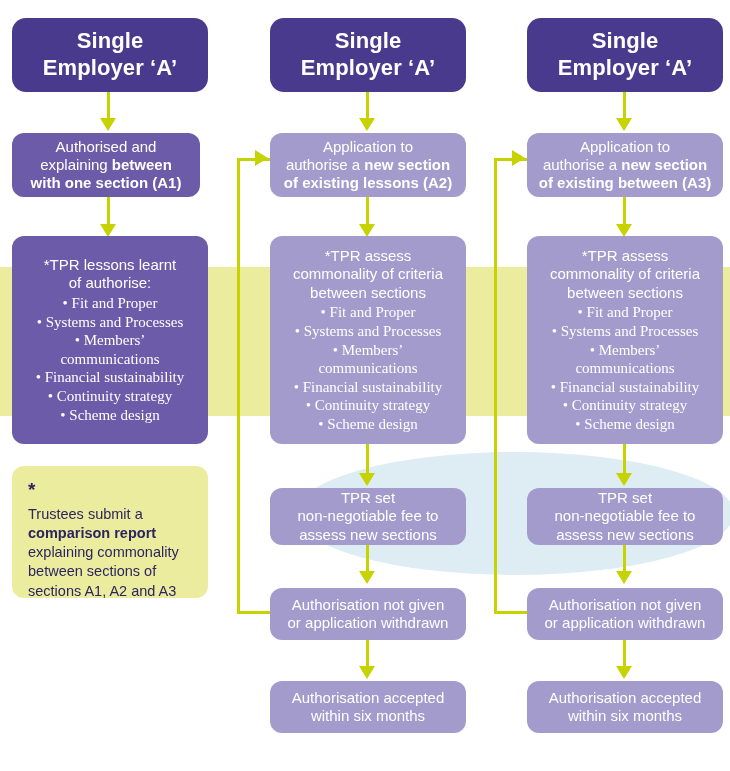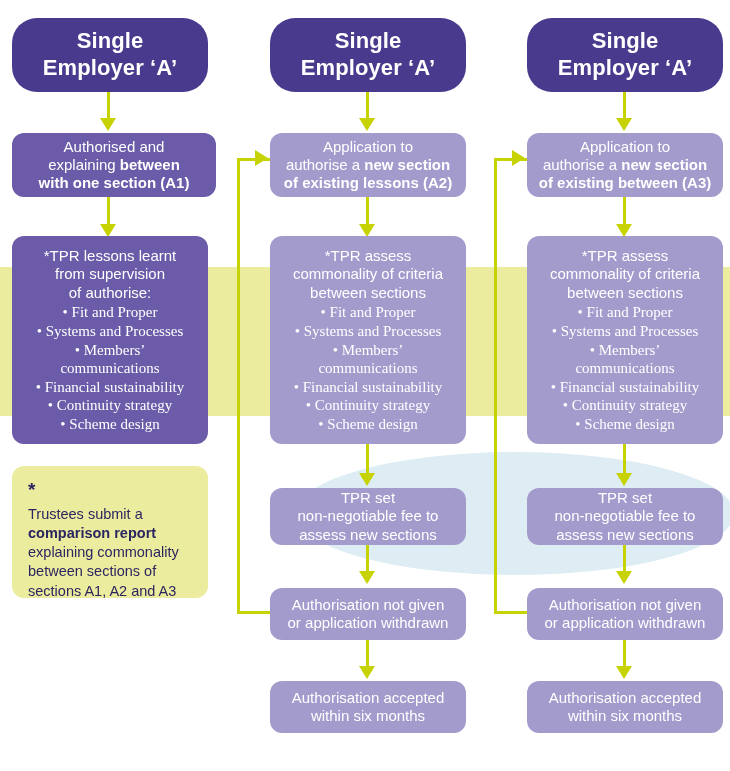--- a/index.html
+++ b/index.html
@@ -43,21 +43,21 @@
     display: flex;
     flex-direction: column;
     align-items: center;
     justify-content: center;
     z-index: 3;
     line-height: 1.22;
     padding: 6px 6px;
   }
   .box.header {
     background: #4a3a8e;
-    border-radius: 25px;
+    border-radius: 14px;
     font-size: 22px;
     font-weight: bold;
     letter-spacing: .1px;
   }
   .box.dark {
     background: #6b5ba8;
     font-size: 15px;
   }
   .box.light {
     background: #a49bcd;
@@ -137,32 +137,31 @@
   <div class="band-blue" style="left:296px; top:452px; width:438px; height:123px;"></div>
 
   <div class="box header" style="left:12px; top:18px; width:196px; height:74px;">
     <span class="ln">Single</span>
     <span class="ln">Employer ‘A’</span>
   </div>
 
   <div class="vline" style="left:107px; top:92px; width:3px; height:30px;"></div>
   <div class="arrow-down" style="left:100px; top:118px;"></div>
 
-  <div class="box dark" style="left:12px; top:133px; width:204px; height:64px;">
+  <div class="box dark" style="left:12px; top:133px; width:188px; height:64px;">
     <span class="ln">Authorised and</span>
     <span class="ln"><span>explaining </span><b>between</b></span>
     <span class="ln"><b>with one section (A1)</b></span>
   </div>
 
   <div class="vline" style="left:107px; top:197px; width:3px; height:33px;"></div>
   <div class="arrow-down" style="left:100px; top:224px;"></div>
 
   <div class="box dark criteria" style="left:12px; top:236px; width:196px; height:208px;">
     <span class="head">*TPR lessons learnt</span>
-    <span class="head">from supervision</span>
     <span class="head">of authorise:</span>
     <span class="bullets">
       <span>• Fit and Proper</span>
       <span>• Systems and Processes</span>
       <span>• Members’</span>
       <span>communications</span>
       <span>• Financial sustainability</span>
       <span>• Continuity strategy</span>
       <span>• Scheme design</span>
     </span>

